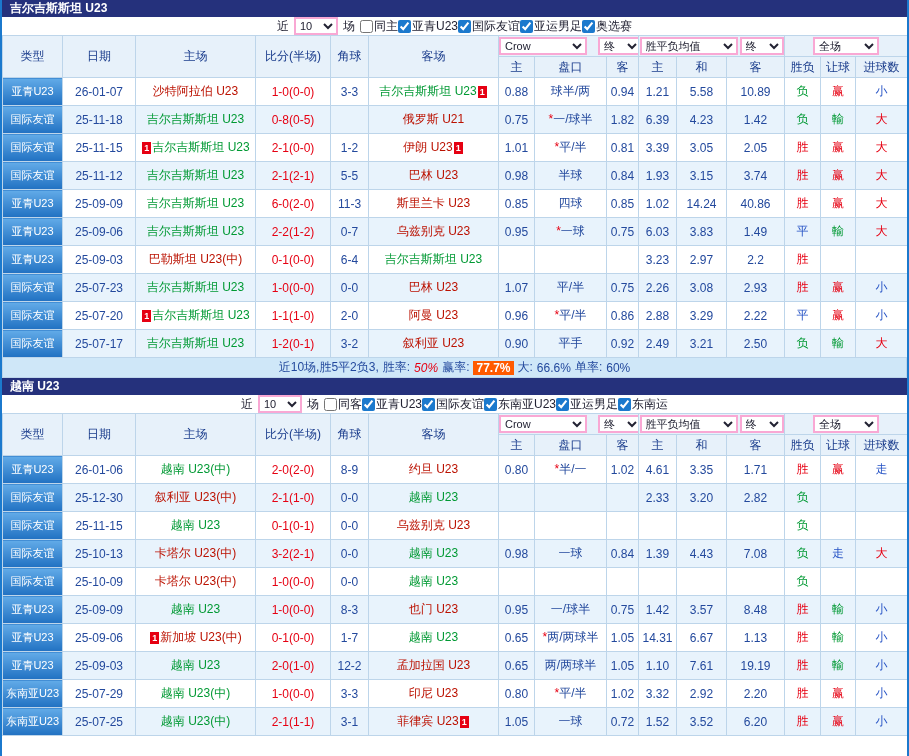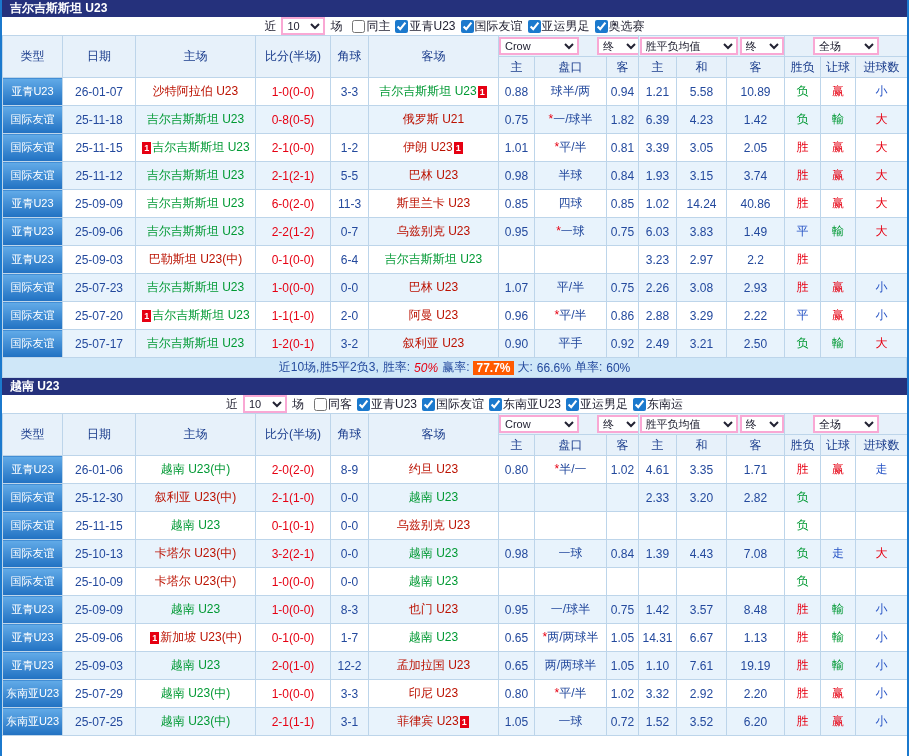--- a/index.html
+++ b/index.html
@@ -21,25 +21,25 @@
   .radio.selected::after{content:"";position:absolute;left:1px;top:1px;right:1px;bottom:1px;border-radius:50%;background:#fff;}
   .close-btn{position:absolute;right:5px;top:3px;width:22px;height:22px;border:1px solid #9fd0f5;
              border-radius:4px;background:#2e8fdc;color:#fff;font-size:15px;font-weight:bold;
              text-align:center;line-height:19px;cursor:pointer;}
   
   .team-header{height:17px;line-height:17px;background:#25317c;color:#fff;font-size:12px;
                font-weight:bold;padding-left:8px;}
   .filter-row{height:18px;display:flex;align-items:center;justify-content:center;gap:5px;
               font-size:12px;color:#223;background:#fff;}
   .checks{display:inline-flex;align-items:center;}
-  .chk{display:inline-flex;align-items:center;gap:1px;font-size:12px;color:#223;cursor:pointer;margin-left:5px;}
+  .chk{display:inline-flex;align-items:center;gap:1px;font-size:12px;color:#223;cursor:pointer;}
   .chk input{width:13px;height:13px;accent-color:#1b79cd;}
   .sel{font-size:11px;height:18px;border:2px solid #f9a8d4;background:#fff;color:#223;}
   .sel-count{width:44px;}
-  .sel-crow{width:80px;margin-right:18px;}
+  .sel-crow{width:88px;margin-right:11px;}
   .sel-final{width:44px;}
   .sel-avg{width:98px;margin-right:2px;}
   .sel-full{width:66px;}
   
   table{width:905px;table-layout:fixed;border-collapse:collapse;}
   th,td{border:1px solid #bdd5ea;text-align:center;overflow:hidden;white-space:nowrap;}
   thead th{background:#e7f1fa;color:#1a3c8c;font-weight:normal;font-size:12px;height:21px;}
   tbody td{height:28px;font-size:12px;background:#fff;}
   tbody tr:nth-child(even) td{background:#e8f3fc;}
   td.type-cell, tbody tr:nth-child(even) td.type-cell{

